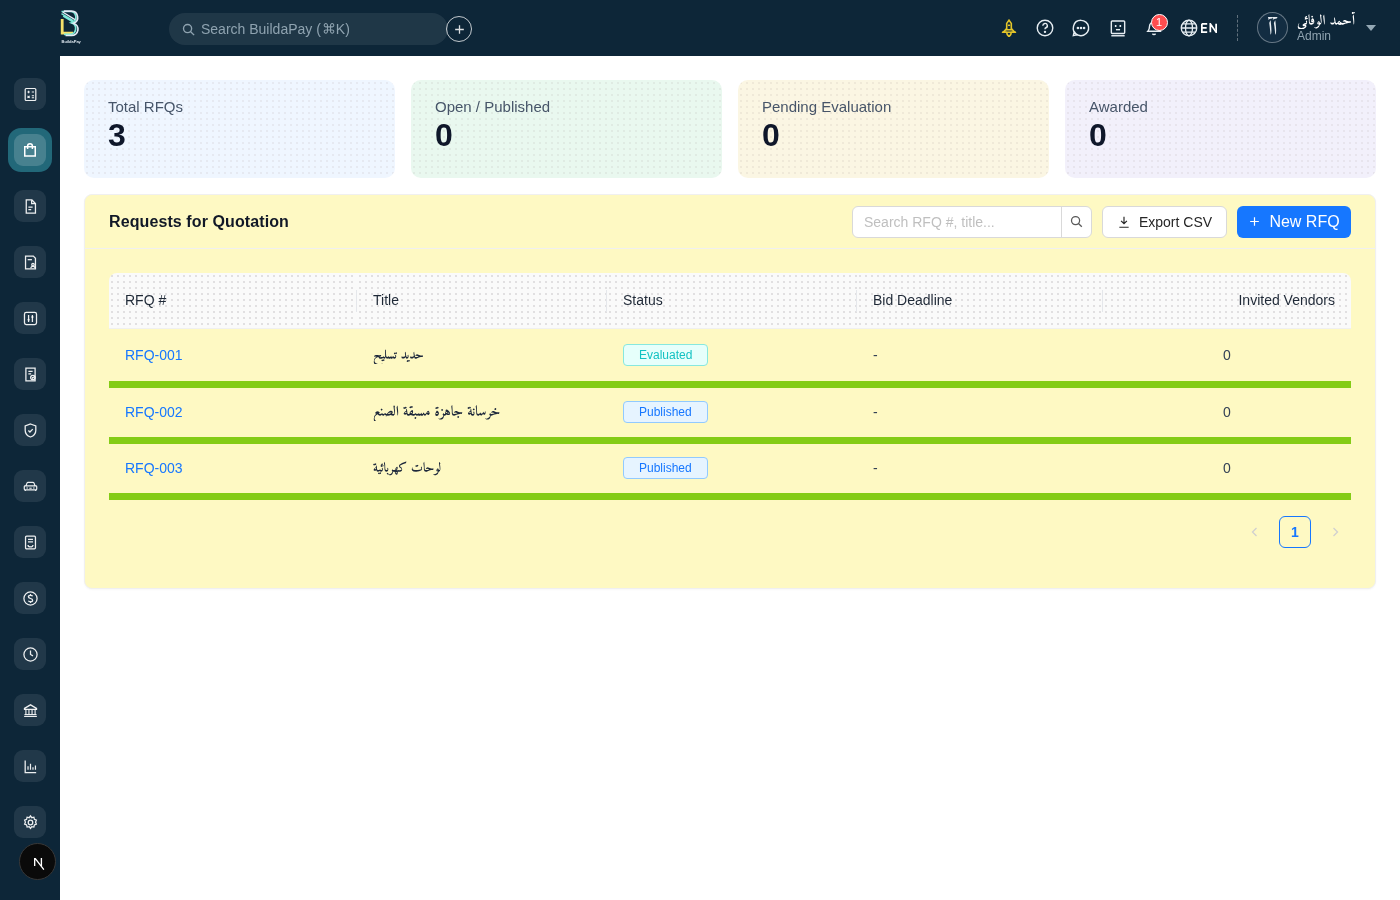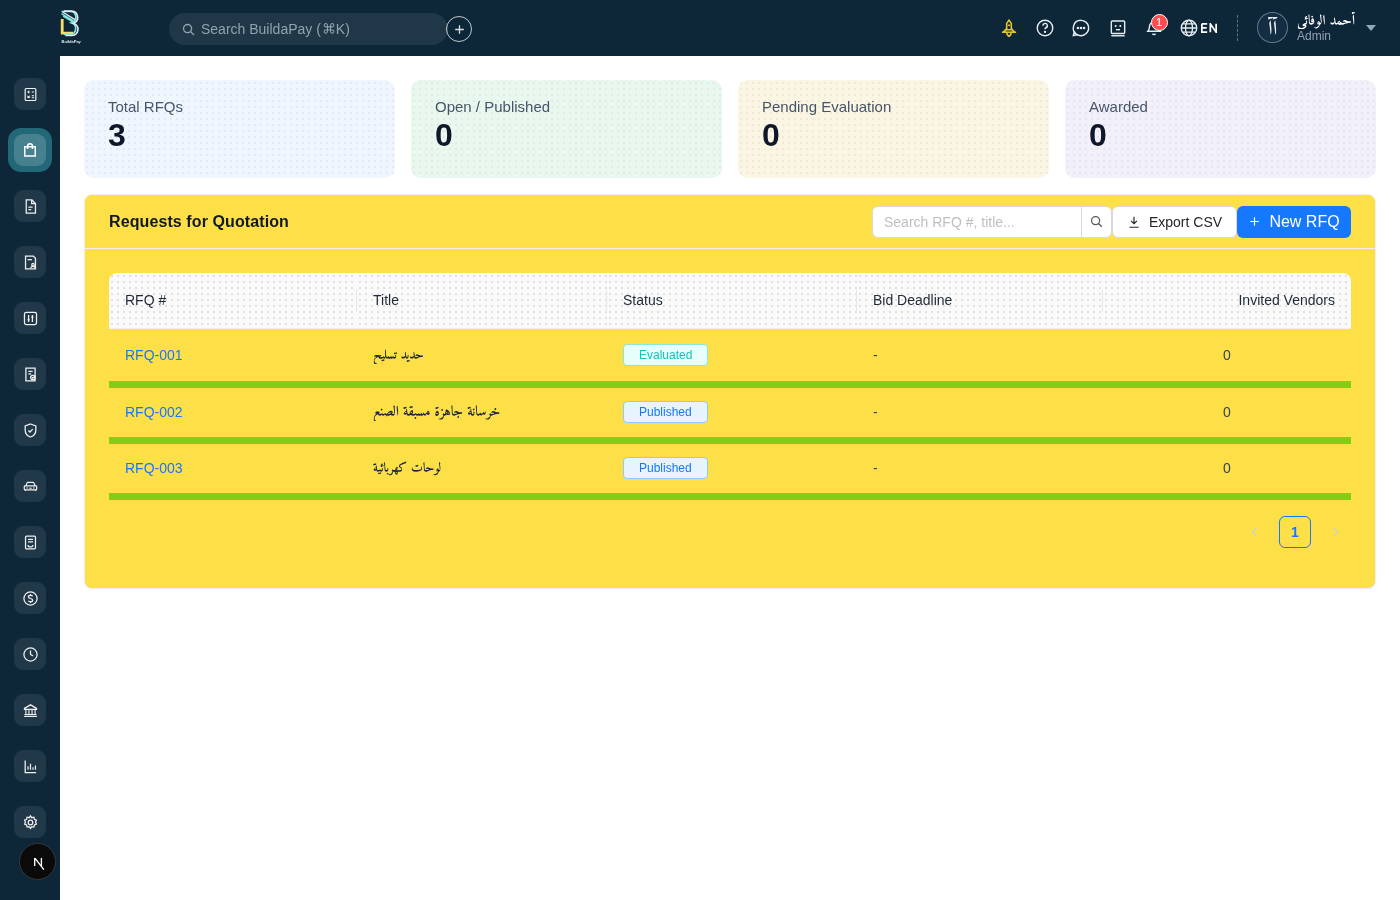--- a/index.html
+++ b/index.html
@@ -28,24 +28,24 @@
 .sactive-inner{width:32px;height:32px;border-radius:9px;background:rgba(255,255,255,0.17);display:flex;align-items:center;justify-content:center;color:#fff}
 .sactive-inner svg{width:18px;height:18px}
 .nextn{position:absolute;left:19px;top:787px;width:37px;height:37px;border-radius:50%;background:#0a0a0a;border:1px solid #383838;display:flex;align-items:center;justify-content:center;z-index:7}
 
 .main{position:absolute;left:60px;top:56px;width:1340px;height:844px;background:#fff;padding:24px}
 .stats{display:flex;gap:16px}
 .stat{flex:1;height:98px;border-radius:10px;padding:18px 24px}
 .stat .lbl{font-size:15px;color:#475569}
 .stat .val{font-size:32px;font-weight:700;color:#0f172a;margin-top:2px}
 .s1{background-color:#eff6ff}.s2{background-color:#e9f8ef}.s3{background-color:#fbf6e3}.s4{background-color:#f2f0fb}
-.card{margin-top:16px;background:#fde047;border:1px solid #f0f0f0;border-radius:8px;box-shadow:0 1px 2px rgba(0,0,0,0.03)}
+.card{margin-top:16px;background:#fef9c3;border:1px solid #f0f0f0;border-radius:8px;box-shadow:0 1px 2px rgba(0,0,0,0.03)}
 .cardhead{height:54px;display:flex;align-items:center;padding:0 24px;border-bottom:1px solid #f0f0f0}
 .cardhead h2{font-size:16px;font-weight:700;color:#111827;letter-spacing:.1px}
-.toolbar{margin-left:auto;display:flex;}
+.toolbar{margin-left:auto;display:flex;gap:10px;}
 .srch{width:240px;height:32px;border:1px solid #d9d9d9;border-radius:6px;display:flex;align-items:center;overflow:hidden;background:#fff}
 .srch .ph{flex:1;padding-left:11px;color:#bfbfbf;font-size:14px}
 .srch .btn{width:30px;height:32px;border-left:1px solid #d9d9d9;display:flex;align-items:center;justify-content:center;color:#595959}
 .sel{width:159px;height:32px;border:1px solid #d9d9d9;border-radius:6px;display:flex;align-items:center;padding:0 11px;color:#bfbfbf;font-size:14px;background:#fff}
 .sel svg{margin-left:auto;color:#bfbfbf}
 .btn-exp{width:125px;height:32px;border:1px solid #d9d9d9;border-radius:6px;display:flex;align-items:center;justify-content:center;gap:8px;font-size:14px;color:#262626;background:#fff}
 .btn-new{width:114px;height:32px;border-radius:6px;background:#1677ff;color:#fff;display:flex;align-items:center;justify-content:center;gap:8px;font-size:16px}
 .cardbody{padding:24px}
 table{width:100%;border-collapse:collapse;table-layout:fixed}
 th{background:#fafafa;height:55px;padding:0 16px;text-align:left;font-size:14px;font-weight:400;color:#1f2937;border-bottom:1px solid #f0f0f0;position:relative;background-image:radial-gradient(rgba(125,118,125,0.20) 1px,transparent 1.2px);background-size:6px 6px}

